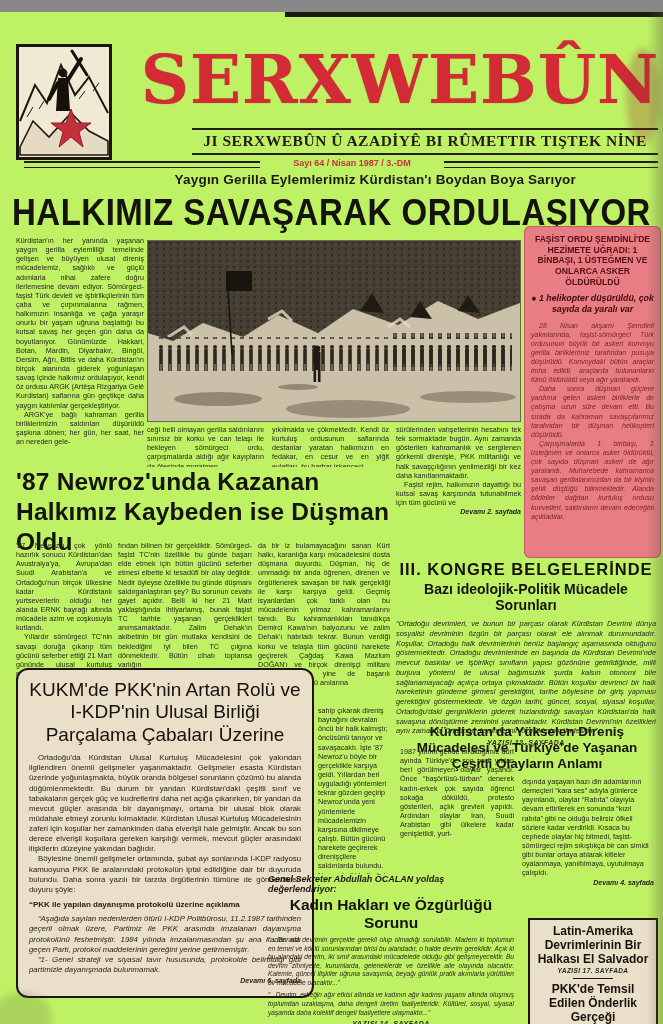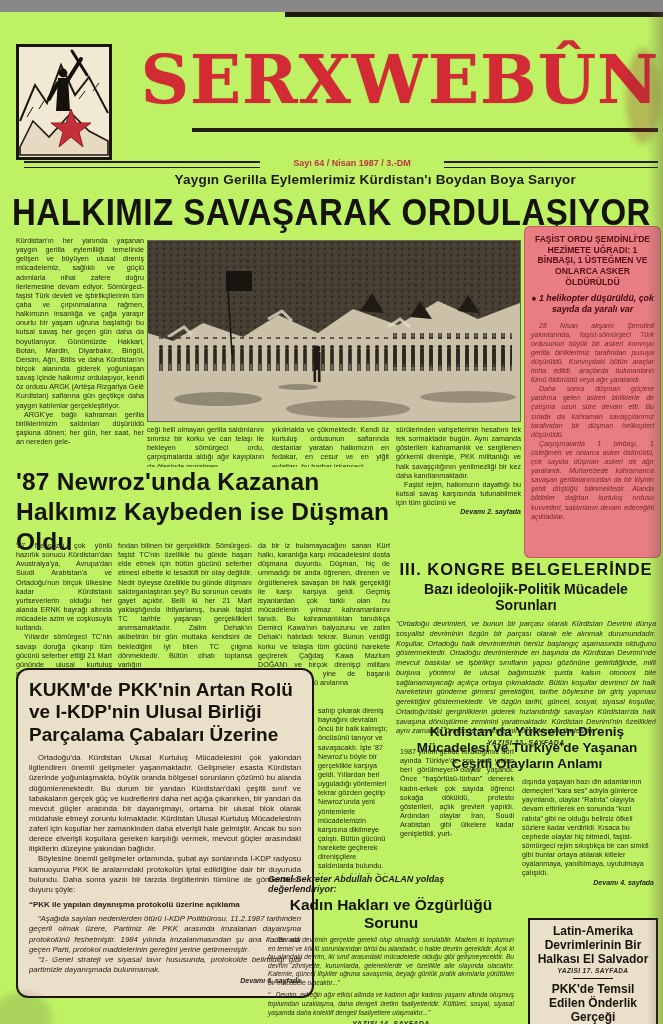--- a/index.html
+++ b/index.html
@@ -54,21 +54,21 @@
   
   .nw-head{left:16px;top:455px;width:392px;font-weight:bold;font-size:24.5px;line-height:1.22;color:#16120c;letter-spacing:.2px;}
   .nw-col1{left:16px;top:529px;width:96px;height:160px;}
   .nw-col2{left:118px;top:529px;width:134px;height:160px;}
   .nw-col3{left:258px;top:529px;width:132px;height:160px;}
   .nw-col4{left:318px;top:694px;width:72px;height:168px;}
 
   
   .kukm{left:16px;top:656px;width:298px;height:330px;border:2.5px solid #1c150d;border-radius:12px;
       box-sizing:border-box;padding:9px 11px;background:#eadfc9;}
-  .kukm-title{font-weight:bold;font-size:19px;line-height:1.18;color:#16120c;margin-bottom:7px;}
+  .kukm-title{font-weight:normal;font-size:19px;line-height:1.18;text-align:center;color:#16120c;margin-bottom:7px;}
   .kukm-body{font-size:7.8px;line-height:1.3;}
   .kukm-body p{margin:0;text-align:justify;text-indent:9px;}
   .kukm-proto{font-weight:bold;font-size:8px;text-align:center;margin:5px 0 4px 0 !important;text-indent:0 !important;}
   .kukm-q{font-style:italic;}
 
   
   .kongre{left:396px;top:548px;width:260px;}
   .kongre-h1{font-weight:bold;font-size:16.5px;letter-spacing:1px;text-align:center;color:#16120c;}
   .kongre-h2{font-weight:bold;font-size:14px;text-align:center;color:#16120c;margin-top:2px;}
   .kongre-quote{font-style:italic;font-size:7.4px;line-height:1.32;text-align:justify;margin-top:6px;color:#2b241a;}
@@ -109,20 +109,21 @@
       <circle cx="44" cy="26" r="4.4" fill="#14100a"></circle>
       <polygon points="39,31 49,31 51,64 37,64" fill="#14100a"></polygon>
       <path d="M47,36 L62,12" stroke="#14100a" stroke-width="4" stroke-linecap="round"></path>
       <path d="M53,4 L68,28" stroke="#14100a" stroke-width="3" stroke-linecap="round"></path>
       <path d="M39,36 L30,52" stroke="#14100a" stroke-width="4" stroke-linecap="round"></path>
     </svg>
   </div>
   <div class="abs mast-title">SERXWEBÛN</div>
   <div class="abs tagline-wrap">
     <div class="rule"></div>
+    <div class="tagline">JI SERXWEBÛN Û AZADİYÊ BI RÛMETTIR TIŞTEK NİNE</div>
     <div class="rule"></div>
   </div>
   <div class="abs issue-row">
     <div class="issue-rule" style="left:0;width:236px;"></div>
     <div class="issue-text">Sayı 64 / Nisan 1987 / 3.-DM</div>
     <div class="issue-rule" style="left:420px;width:214px;"></div>
   </div>
 
   <div class="abs kicker">Yaygın Gerilla Eylemlerimiz Kürdistan'ı Boydan Boya Sarıyor</div>
   <div class="abs headline">HALKIMIZ SAVAŞARAK ORDULAŞIYOR</div>

